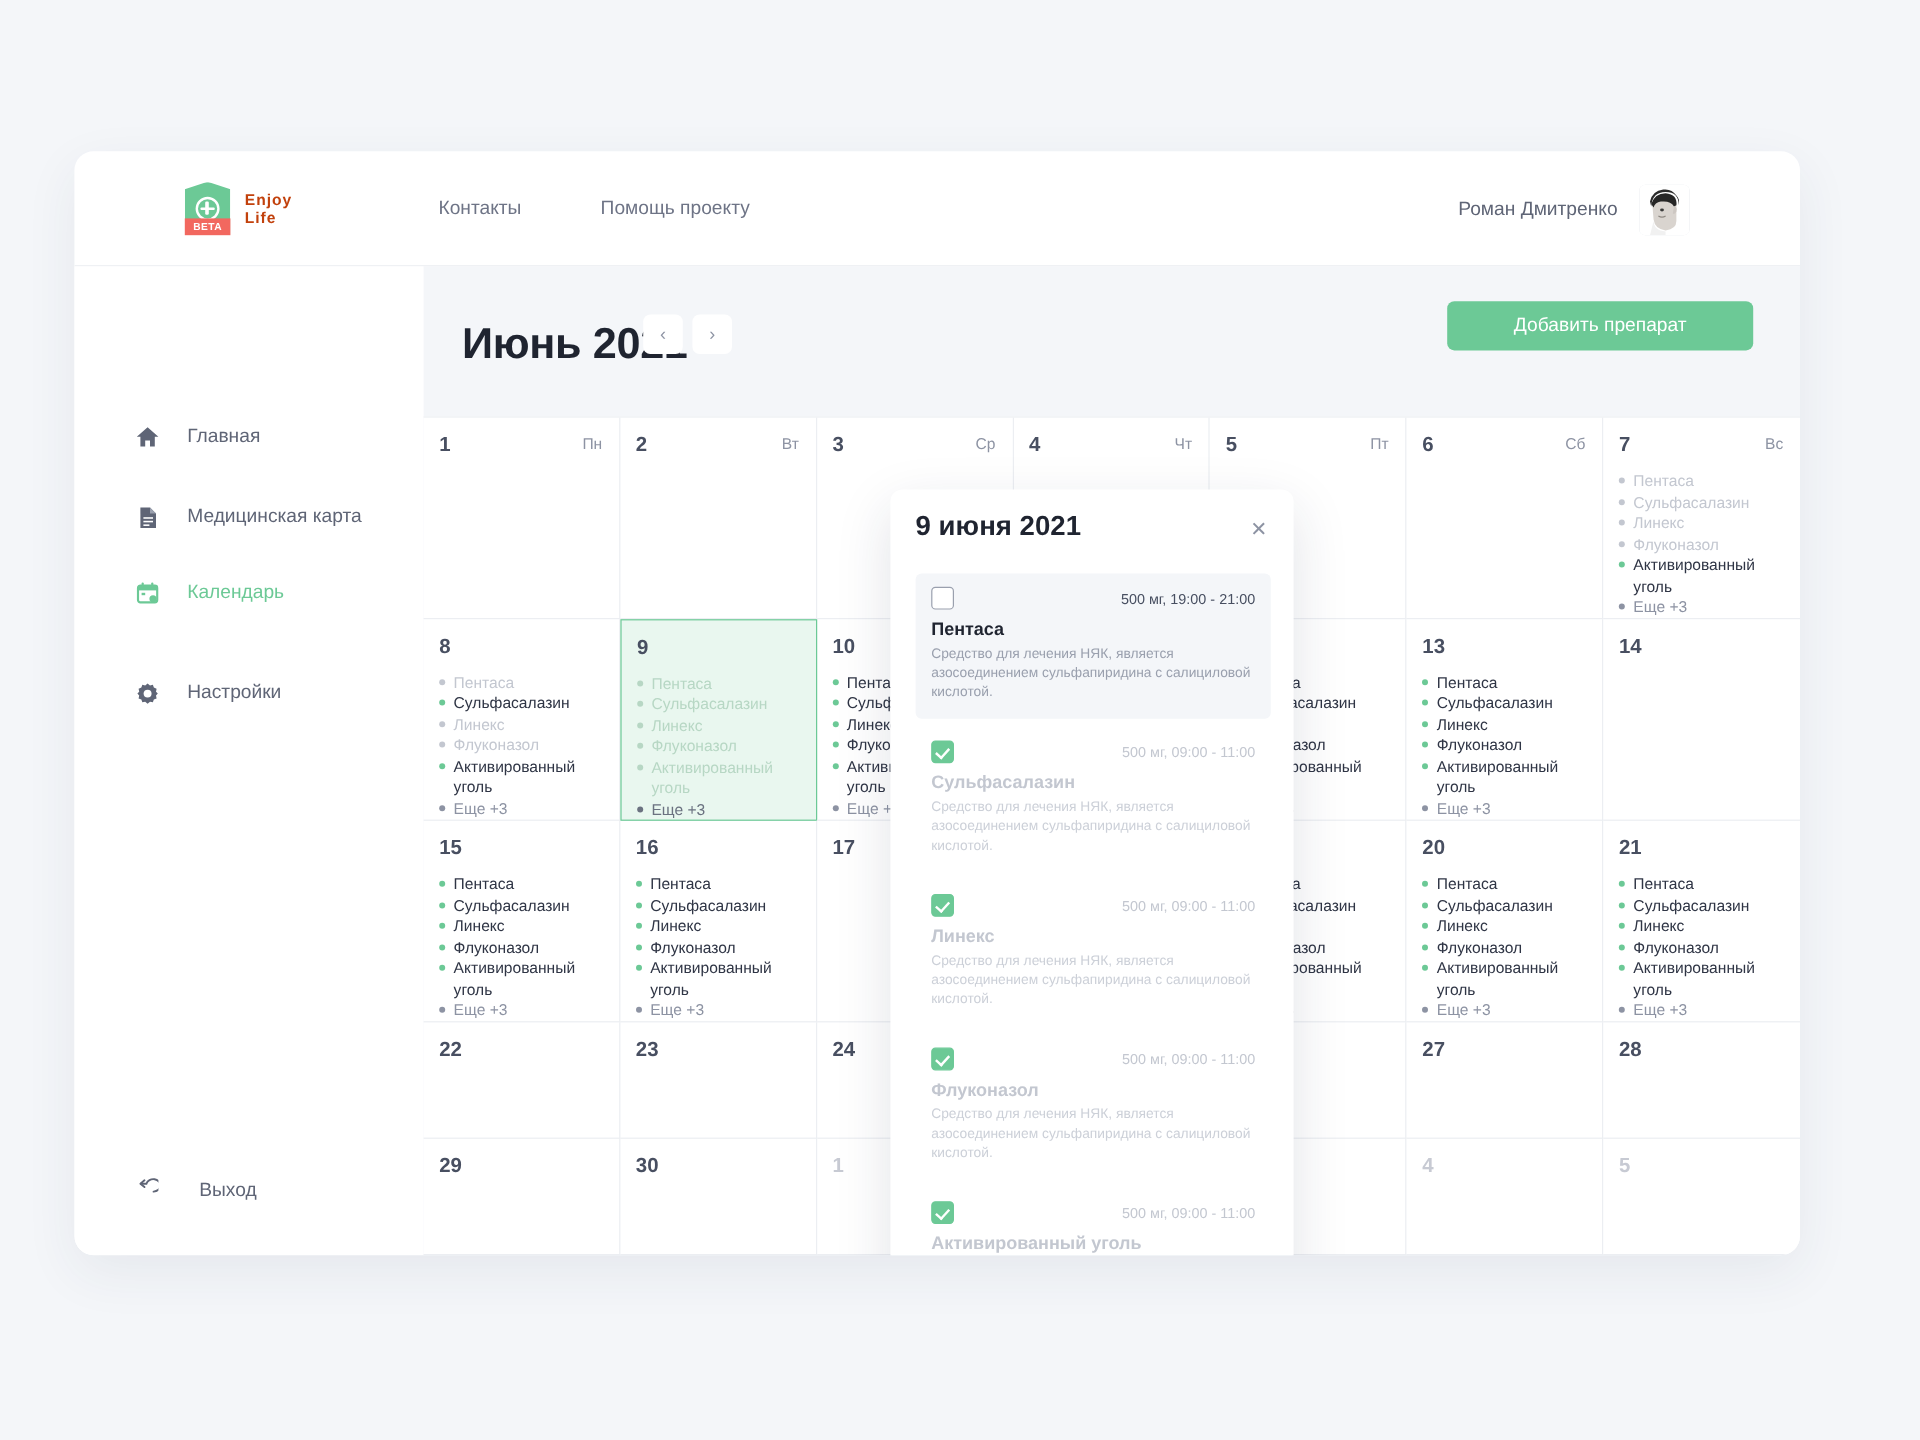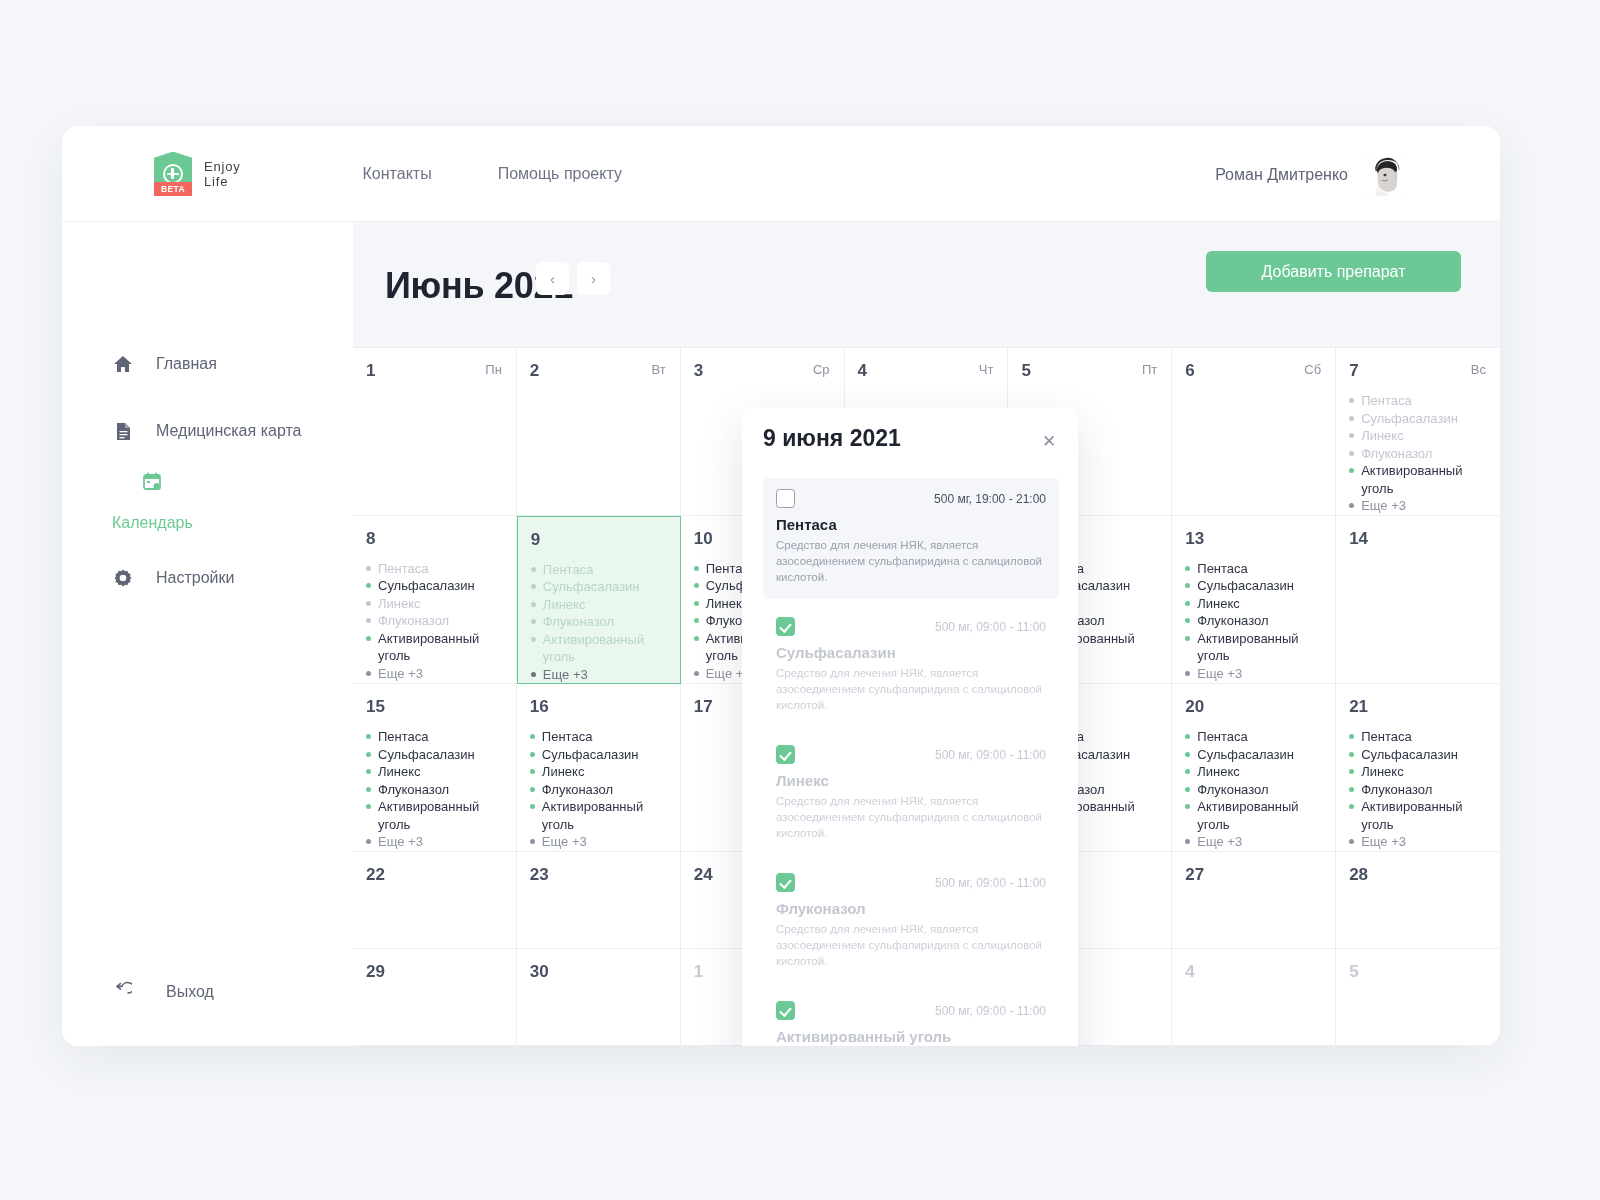--- a/index.html
+++ b/index.html
@@ -35,39 +35,39 @@
     position: absolute; left: 9px; top: 12px; width: 20px; height: 20px;
     border: 2px solid #ffffff; border-radius: 50%;
   }
   .logo-plus-h { position: absolute; left: 13px; top: 21px; width: 12px; height: 2.5px; background: #fff; border-radius: 1px;}
   .logo-plus-v { position: absolute; left: 17.2px; top: 16.8px; width: 2.5px; height: 11px; background: #fff; border-radius: 1px;}
   .logo-beta {
     position: absolute; left: 0; bottom: 0; width: 38px; height: 14px;
     background: #f2685f; color: #fff; font-size: 8.5px; font-weight: bold;
     letter-spacing: .4px; display: flex; align-items: center; justify-content: center;
   }
-  .brand-text { font-size: 13px; font-weight: normal; color: #404040; line-height: 15px; letter-spacing: .8px; }
+  .brand-text { font-size: 13px; font-weight: bold; color: #c2410c; line-height: 15px; letter-spacing: .8px; }
   .topnav { display: flex; gap: 66px; margin-left: 122px; }
   .topnav a { color: #6e7486; font-size: 16px; text-decoration: none; }
   .user-block { position: absolute; right: 92px; top: 28px; display: flex; align-items: center; gap: 18px; }
   .user-name { color: #5f6576; font-size: 16px; margin-left: 37px; }
   .avatar {
     width: 42px; height: 42px; border-radius: 5px; overflow: hidden;
     background: #e7e9ee; position: relative;
   }
   .avatar svg { display:block; }
   
   .sidebar { position: absolute; left: 0; top: 96px; width: 291px; height: 824px; background: #fff; }
   .nav-item {
     position: absolute; left: 50px; display: flex; align-items: center; gap: 22px;
     color: #5f6576; font-size: 16px; cursor: pointer;
   }
   .nav-item .ic { width: 22px; height: 22px; display: flex; align-items: center; justify-content: center; }
   .nav-item.active { color: #6cc996; }
-  .nav-0 { top: 131px; } .nav-1 { top: 198px; } .nav-2 { top: 248px; flex-direction: column; } .nav-3 { top: 331px; margin-top: 14px; }
+  .nav-0 { top: 131px; } .nav-1 { top: 198px; } .nav-2 { top: 261px; } .nav-3 { top: 331px; margin-top: 14px; }
   .nav-logout { position: absolute; left: 50px; top: 758px; display:flex; align-items:center; gap: 34px; color:#5f6576; font-size:16px; cursor:pointer;}
   
   .main { position: absolute; left: 291px; top: 96px; right: 0; bottom: 0; background: #f4f6f9; }
   .cal-head { position: relative; height: 125px; }
   .cal-title { position: absolute; left: 32px; top: 43px; font-size: 36px; font-weight: bold; color: #1f2430; letter-spacing: -.3px;}
   .navbtn {
     position: absolute; top: 40px; width: 33px; height: 33px;
     background: #fff; border-radius: 6px; border: none;
     display: flex; align-items: center; justify-content: center;
     color: #8d93a3; font-size: 15px; cursor: pointer;

